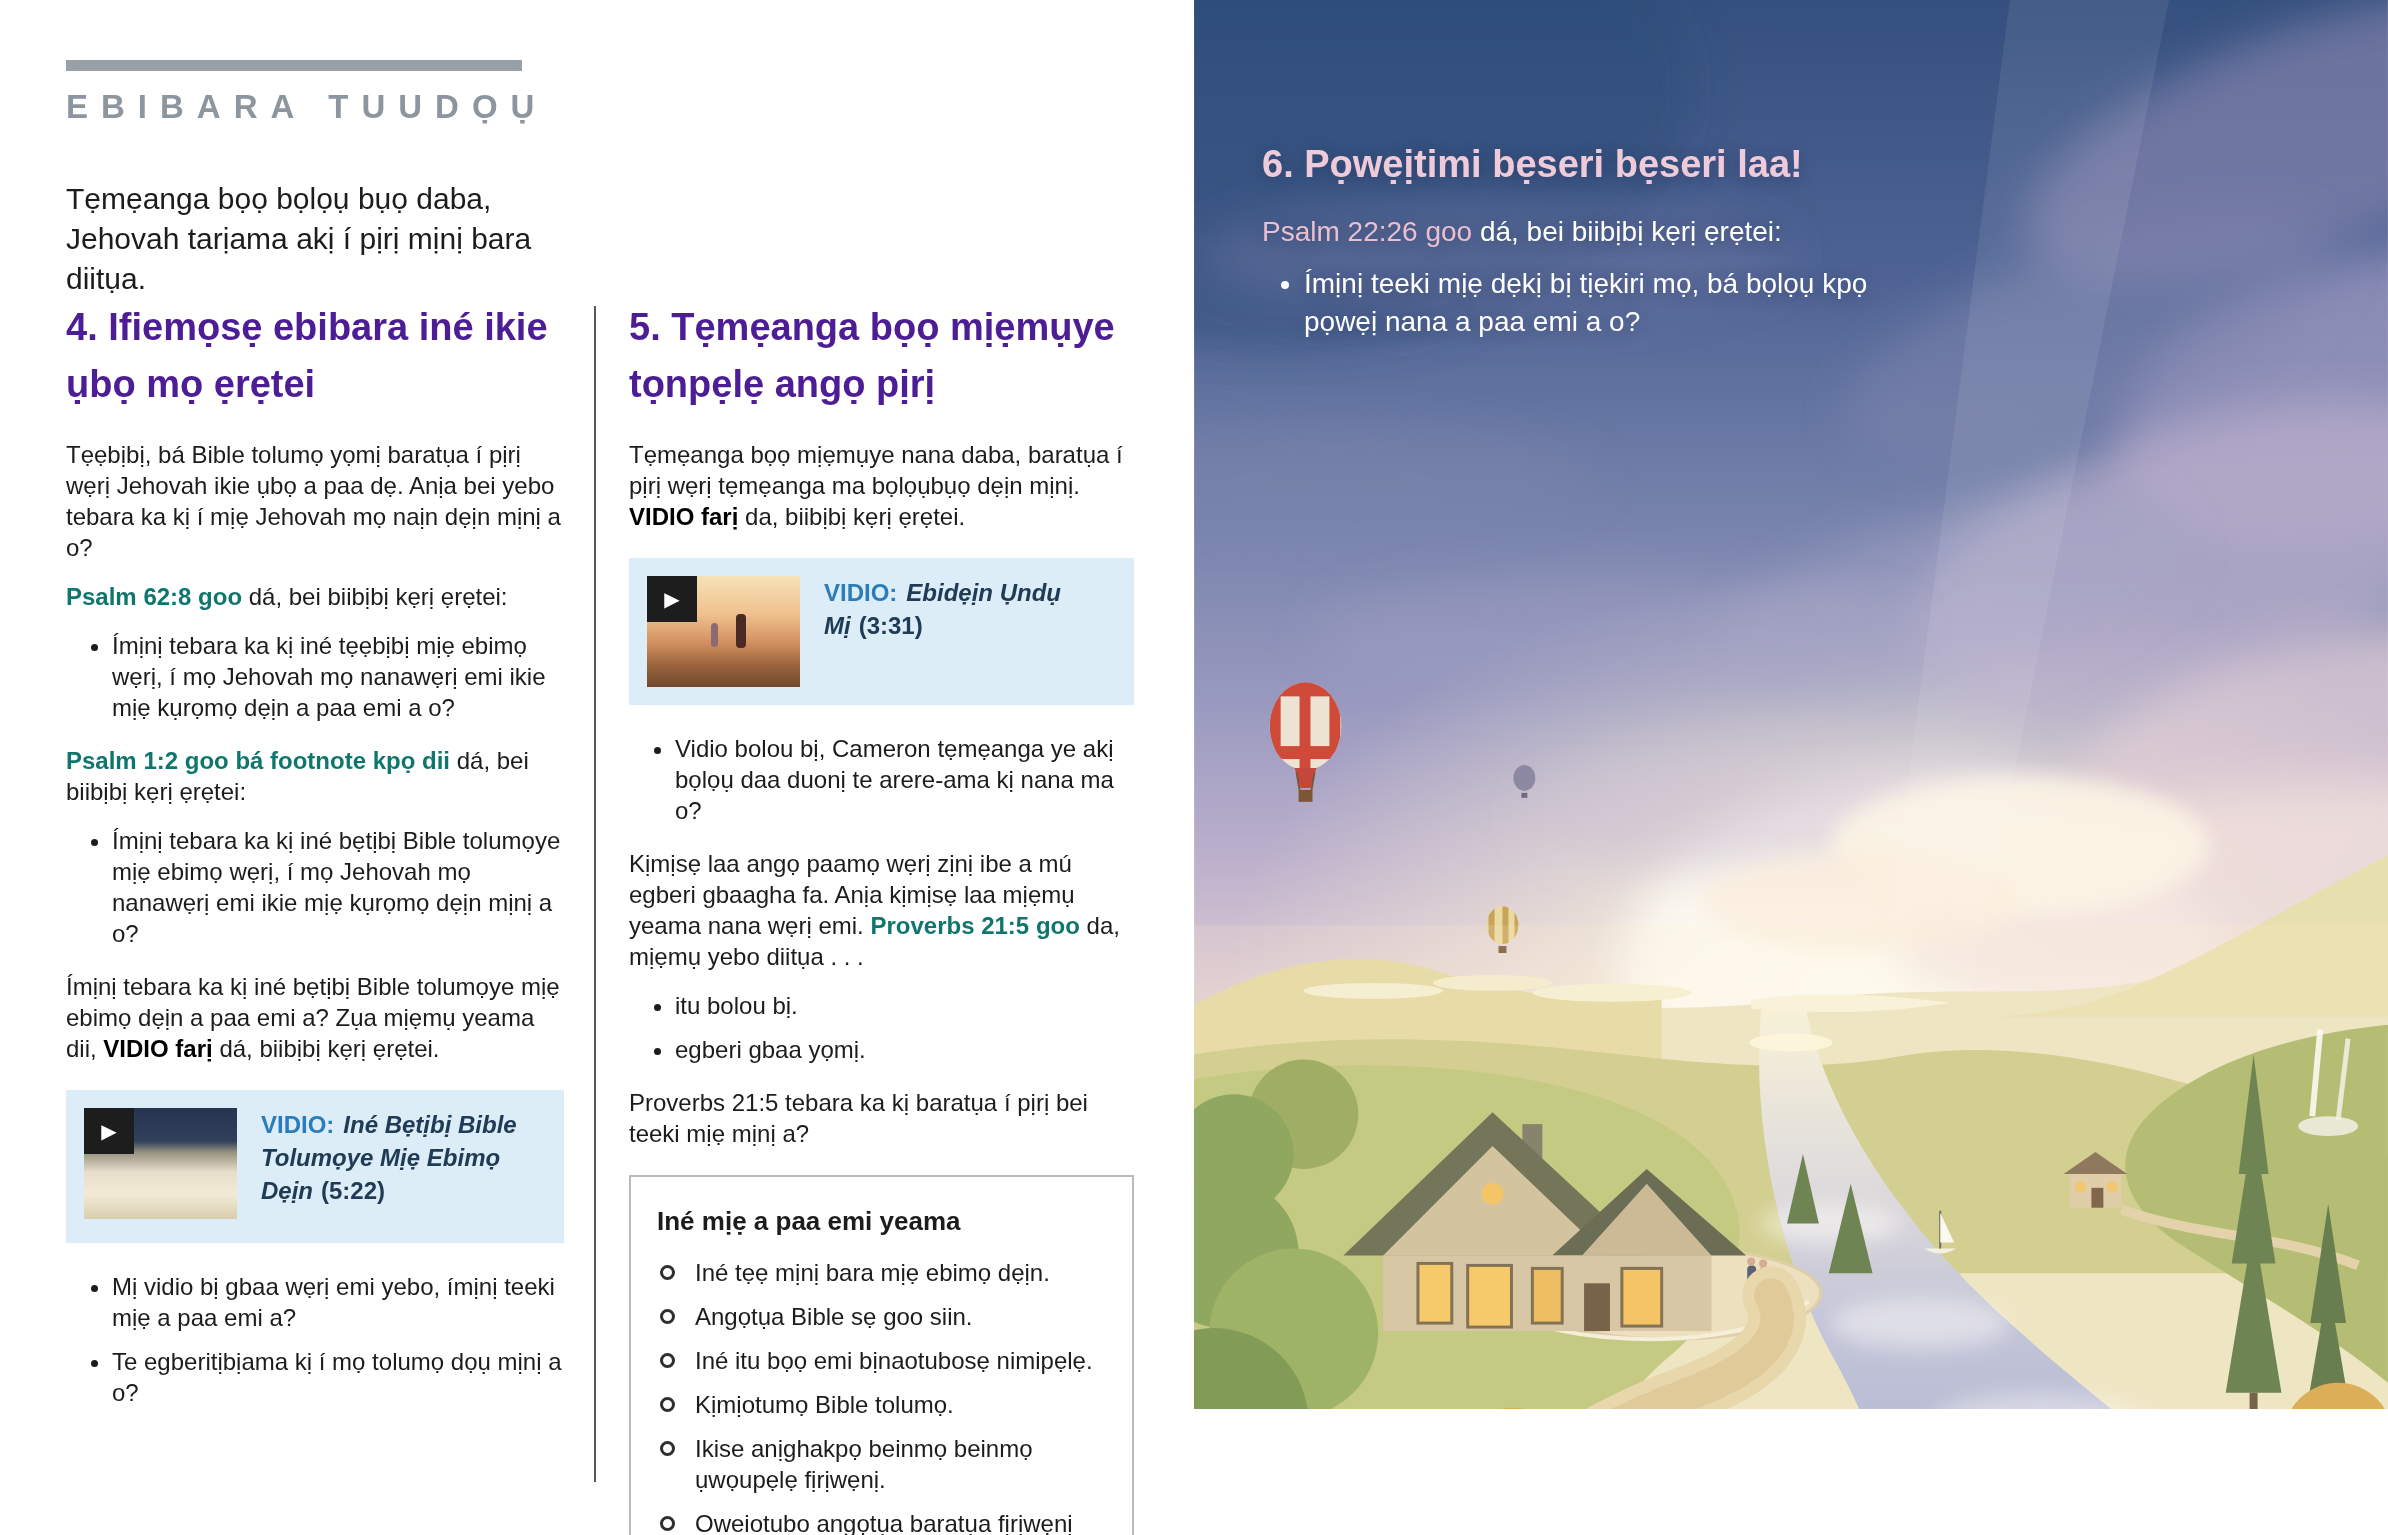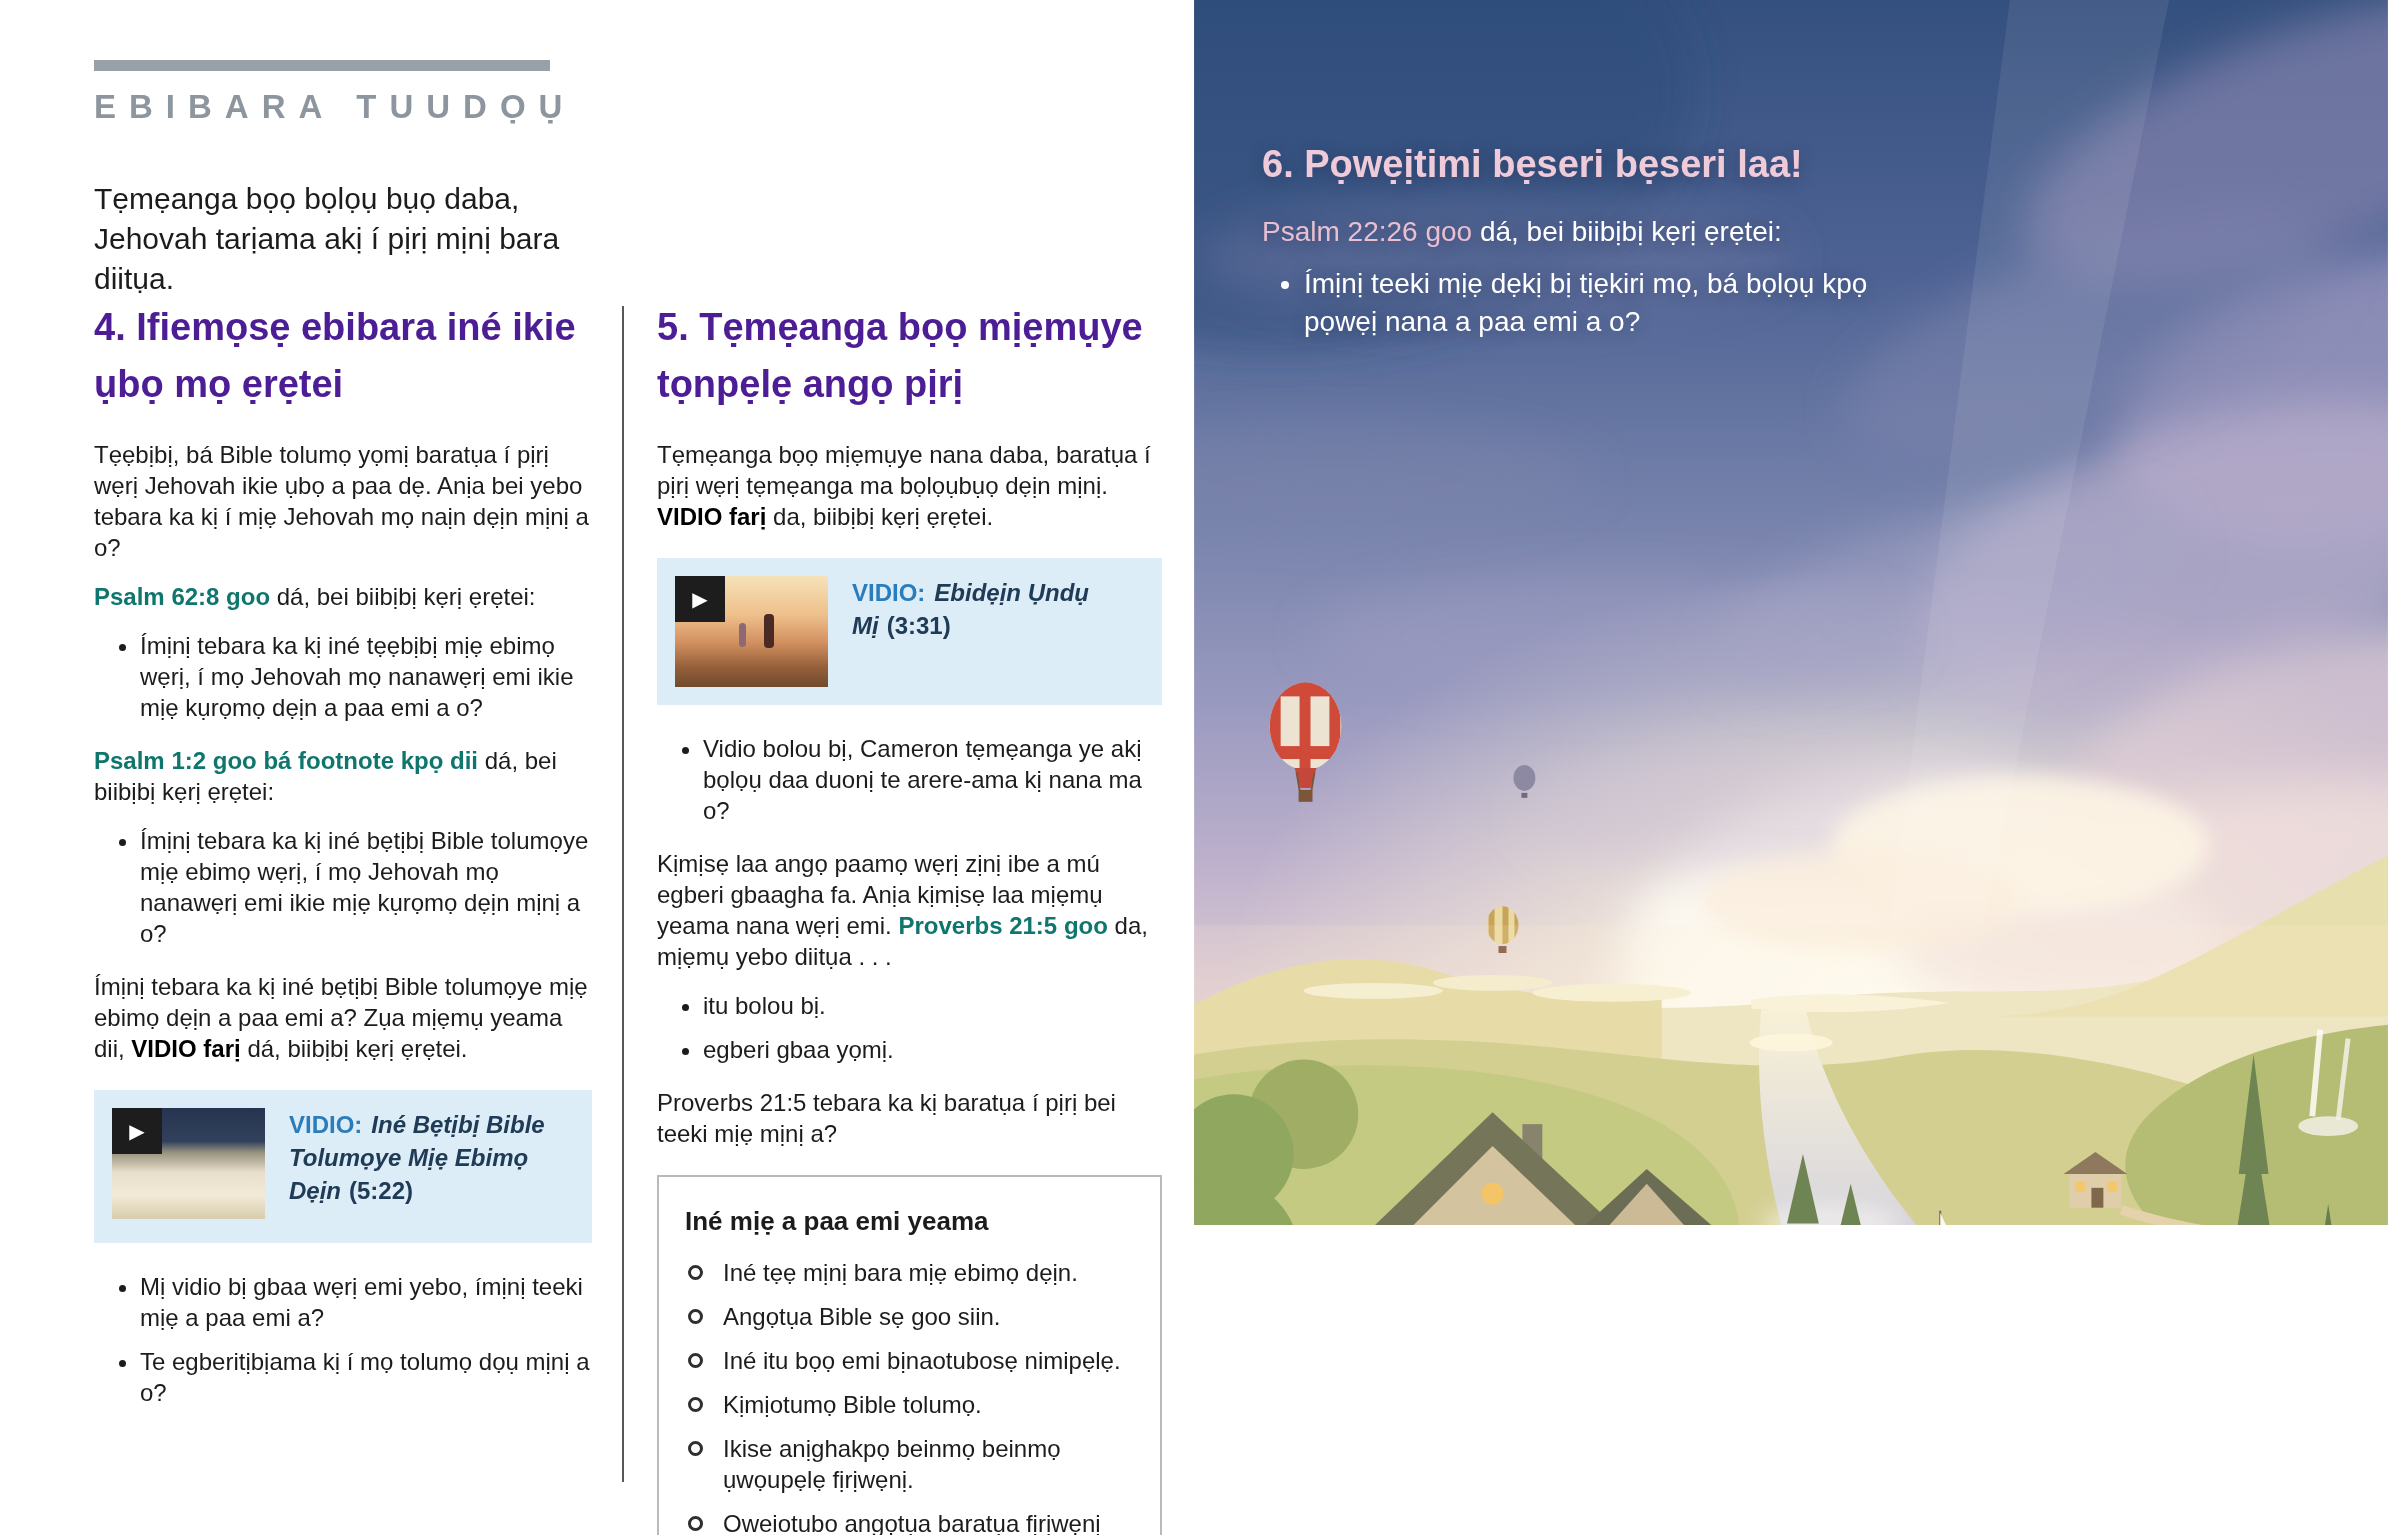--- a/index.html
+++ b/index.html
@@ -1,20 +1,20 @@
 <!DOCTYPE html>
 <html><head>
 <meta charset="utf-8">
 <style>
   html,body{margin:0;padding:0;background:#ffffff;}
   body{font-family:"Liberation Sans",sans-serif;color:#1c1c1c;}
   .page{position:relative;width:2388px;height:1535px;background:#fff;overflow:hidden;}
 
   
-  .left-page{position:absolute;left:0;top:0;width:980px;height:1535px;background:#fff;margin-left:28px;}
+  .left-page{position:absolute;left:0;top:0;width:980px;height:1535px;background:#fff;}
   .kicker-bar{position:absolute;left:66px;top:60px;width:456px;height:11px;background:#98a1a8;}
   .kicker{position:absolute;left:66px;top:88px;font-size:33px;font-weight:bold;letter-spacing:13px;color:#8d969e;white-space:nowrap;}
   .intro{position:absolute;left:66px;top:149px;width:542px;font-size:30px;line-height:40px;}
   .divider{position:absolute;left:594px;top:306px;width:2px;height:1176px;background:#55585c;}
 
   .col{position:absolute;top:299px;font-size:24px;line-height:31px;}
   .col1{left:66px;width:498px;}
   .col2{left:629px;width:505px;}
   .col h2{margin:0 0 26px 0;font-size:38px;line-height:57px;color:#4c1d95;}
   .col p{margin:0 0 18px 0;}
@@ -36,21 +36,21 @@
   .dur{margin-left:8px;font-style:normal;text-align:center;}
 
   .note-box{border:2px solid #b9babc;background:#fff;padding:28px 26px 30px 26px;margin-top:12px;}
   .note-box h3{margin:0 0 20px 0;font-size:26px;line-height:32px;}
   .note-box ul{list-style:none;margin:0;padding:0;}
   .note-box li{position:relative;padding-left:38px;margin-bottom:13px;}
   .note-box li:last-child{margin-bottom:0;}
   .note-box li::before{content:"";position:absolute;left:3px;top:8px;width:9px;height:9px;border:3px solid #2f2f2f;border-radius:50%;}
 
   
-  .right-page{position:absolute;left:1194px;top:0;width:1194px;height:1225px;overflow:hidden;}
+  .right-page{position:absolute;left:1194px;top:0;width:1194px;height:1409px;overflow:hidden;}
   .right-page svg{display:block;}
   .right-text{position:absolute;left:68px;top:141px;width:617px;color:#fff;text-shadow:0 2px 16px rgba(25,35,70,.38);}
   .right-text h2{margin:0 0 26px 0;font-size:38px;line-height:46px;color:#efcbd9;font-weight:bold;}
   .rref{color:#eabfd0;font-weight:normal;}
   .right-text p{margin:0 0 14px 0;font-size:28px;line-height:38px;}
   .right-text ul{margin:0;padding-left:42px;font-size:28px;line-height:38px;}
 </style>
 </head>
 <body>
 

